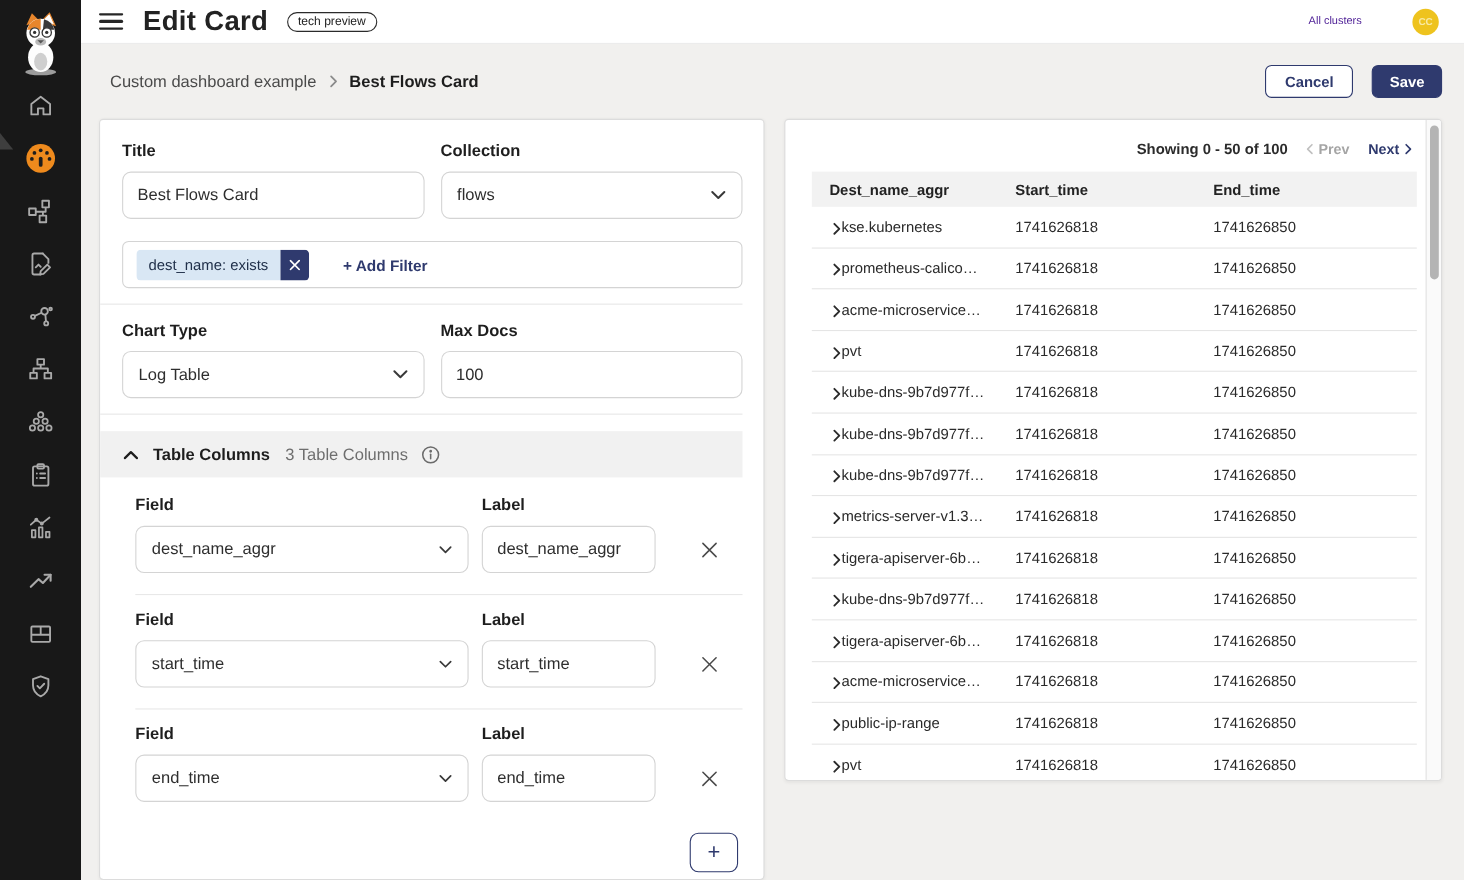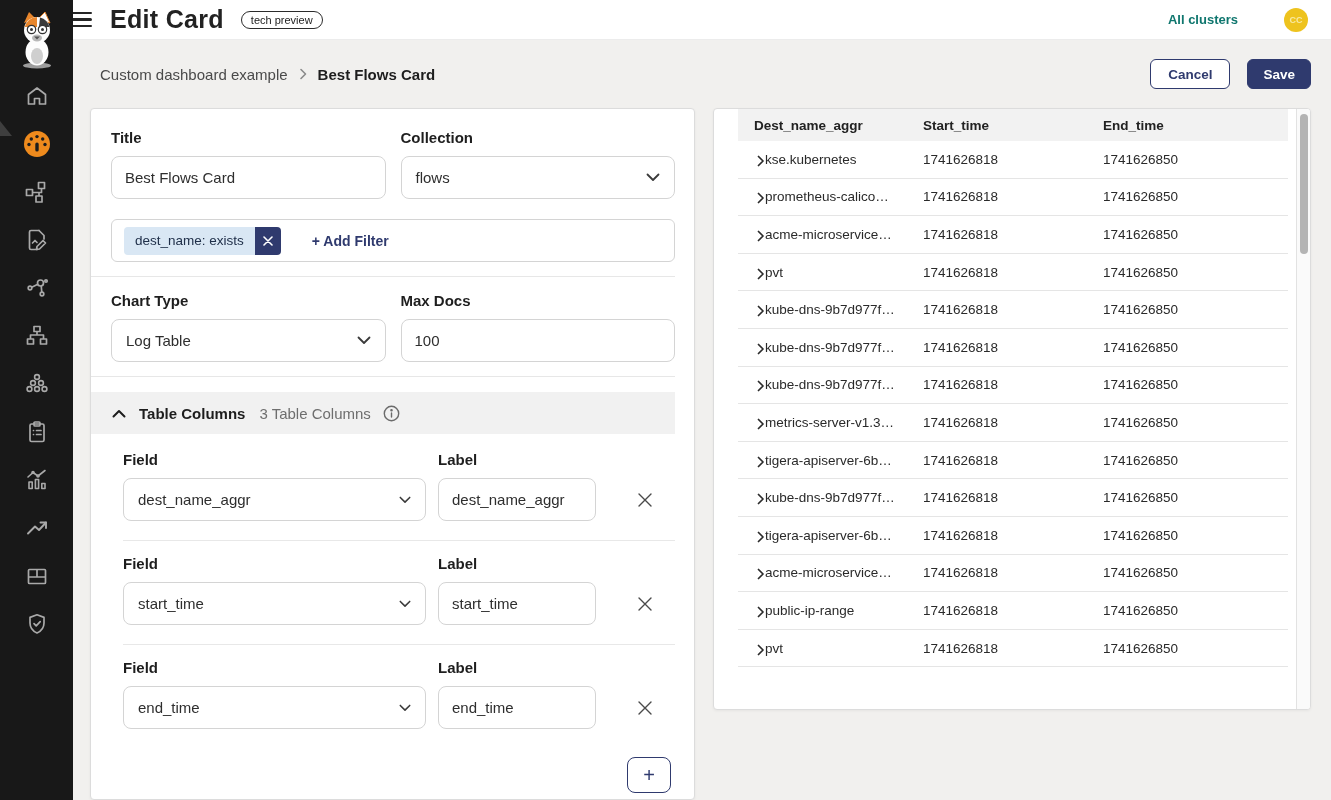--- a/index.html
+++ b/index.html
@@ -8,29 +8,29 @@
 
   
   .sidebar { position:fixed; left:0; top:0; width:73px; height:800px; background:#181818; z-index:10; }
   .logo-wrap { width:73px; height:72px; display:flex; align-items:center; justify-content:center; padding-top:8px; }
   .nav-item { width:73px; height:48px; display:flex; align-items:center; justify-content:center; cursor:pointer; }
   .nav-item svg { display:block; }
   .corner-tri { position:absolute; left:0; top:121px; width:0; height:0;
     border-bottom:15px solid #3e3e3e; border-right:12px solid transparent; }
 
   
-  .topbar { margin-left:53px; height:40px; background:#fff; display:flex; align-items:center;
+  .topbar { margin-left:73px; height:40px; background:#fff; display:flex; align-items:center;
     padding:0 23px 0 17px; border-bottom:1px solid #ececec; }
   .hamburger { width:24px; height:24px; display:flex; flex-direction:column; justify-content:center; gap:4px; cursor:pointer; margin-right:16px; }
   .hamburger span { display:block; width:22px; height:2.5px; background:#262626; border-radius:2px; }
   .app-title { font-size:25px; font-weight:800; color:#222; letter-spacing:.3px; }
   .badge { margin-left:17px; border:1px solid #2b2b2b; border-radius:10px; padding:2px 9px;
     font-size:11px; color:#222; background:#fff; white-space:nowrap; }
   .top-spacer { flex:1; }
-  .cluster-label { font-size:13px; font-weight:700; color:#0f766e; margin-right:46px; cursor:pointer; }
+  .cluster-label { font-size:10px; font-weight:400; color:#4c1d95; margin-right:46px; cursor:pointer; }
   .avatar { width:24px; height:24px; border-radius:50%; background:#eec31e; color:#f8e9a2;
     font-size:9px; font-weight:700; display:flex; align-items:center; justify-content:center; cursor:pointer; }
 
   
   .page { margin-left:73px; padding:0 20px 0 17px; height:760px; }
   .breadcrumb-row { height:68px; display:flex; align-items:center; }
   .breadcrumb { display:flex; align-items:center; font-size:15px; color:#4a4a4a;margin-left:10px; }
   .crumb-sep { margin:0 11px; display:flex; align-items:center; }
   .crumb-current { font-weight:700; color:#1d1d1d; }
   .bc-spacer { flex:1; }
@@ -406,20 +406,37 @@
 
         <div class="addrow">
           <button class="add-btn">+</button>
         </div>
 
       </div>
     </section>
 
     <section class="card card-right">
 
+      <div class="preview-head">
+        <span class="showing">Showing 0 - 50 of 100</span>
+        <div class="pager">
+          <span class="prev">
+            <svg width="7" height="11" viewBox="0 0 8 12" fill="none" stroke="#c0c0c0" stroke-width="1.7" stroke-linecap="round" stroke-linejoin="round">
+                <path d="M6.5 1.5 L2 6 L6.5 10.5"></path>
+              </svg>
+            <span>Prev</span>
+          </span>
+          <span class="next">
+            <span>Next</span>
+            <svg width="7" height="11" viewBox="0 0 8 12" fill="none" stroke="#2f3a6e" stroke-width="1.7" stroke-linecap="round" stroke-linejoin="round">
+                <path d="M1.5 1.5 L6 6 L1.5 10.5"></path>
+              </svg>
+          </span>
+        </div>
+      </div>
 
       <div class="table-wrap">
         <div class="thead">
           <div class="col1">Dest_name_aggr</div>
           <div class="col2">Start_time</div>
           <div class="col3">End_time</div>
         </div>
         <div>
 
             <div class="trow">

